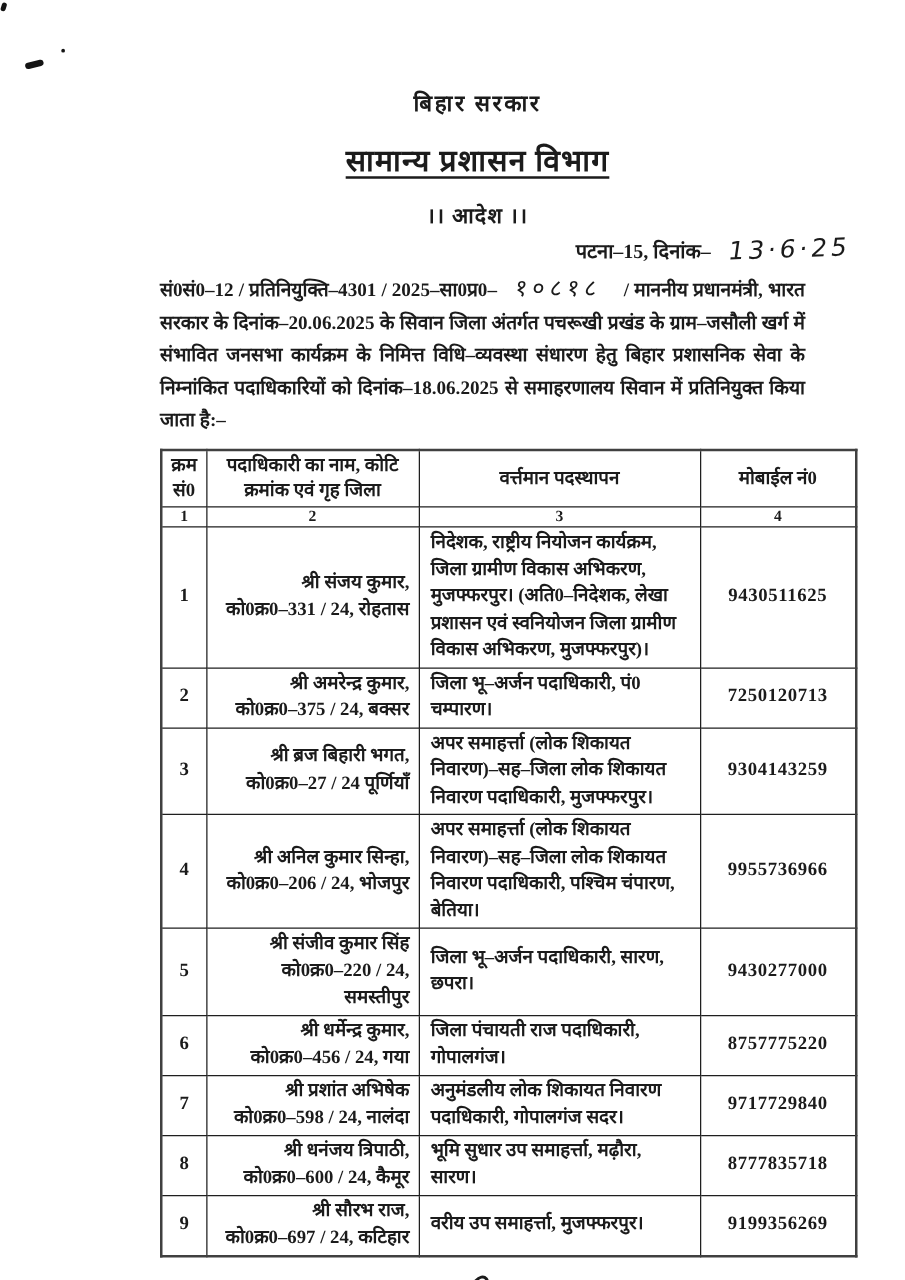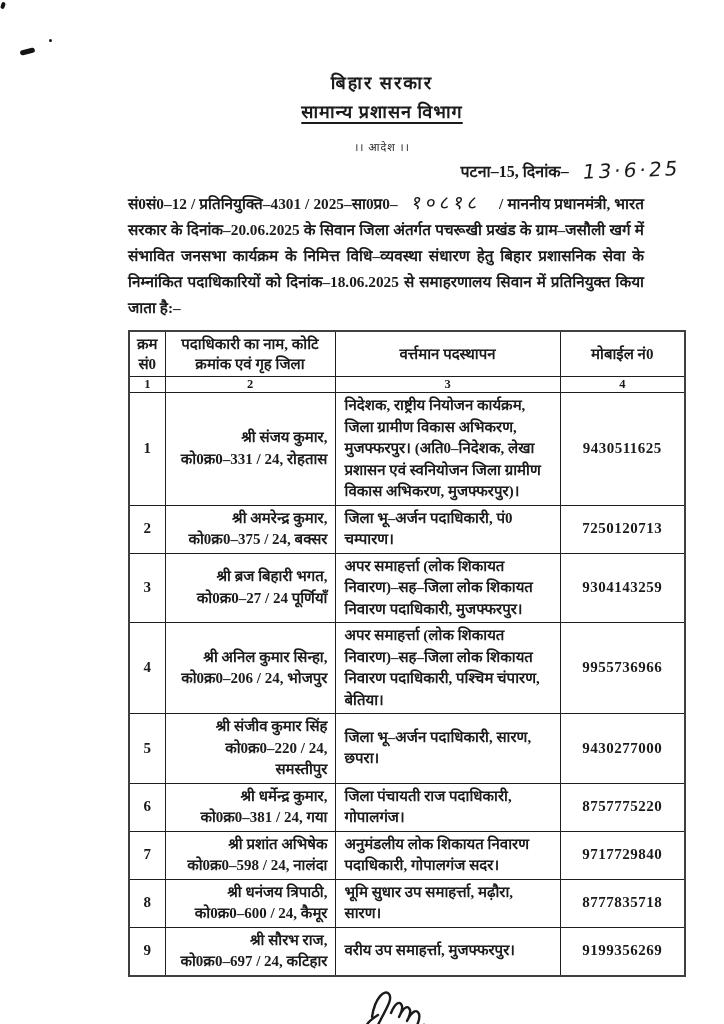--- a/index.html
+++ b/index.html
@@ -14,23 +14,23 @@
   .page{position:absolute;inset:0;padding-left:40px;}
 
   
   .ink{position:absolute;background:#141414;border-radius:2px;}
   .ink.corner-tick{left:1px;top:2px;width:4px;height:7px;transform:rotate(18deg);}
   .ink.dash{left:20px;top:49px;width:15px;height:5px;transform:rotate(-14deg);border-radius:3px;}
   .ink.speck{left:49px;top:39px;width:3px;height:3px;border-radius:50%;}
 
   .doc-header{text-align:center;padding-top:70px;}
   .gov-title{font-size:18px;font-weight:bold;letter-spacing:2px;}
-  .dept-title{font-size:18px;font-weight:bold;letter-spacing:1px;margin-top:5px;
+  .dept-title{font-size:24px;font-weight:bold;letter-spacing:1px;margin-top:17px;
     text-decoration:underline;text-underline-offset:4px;text-decoration-thickness:1.5px;}
-  .order-heading{font-size:11px;font-weight:normal;margin-top:16px;letter-spacing:1px;}
+  .order-heading{font-size:17px;font-weight:bold;margin-top:16px;letter-spacing:1px;}
 
   .place-date{
     text-align:right;
     padding-right:44px;
     margin-top:4px;
     font-weight:bold;
     font-size:16px;
   }
   .handwritten{
     font-family:"DejaVu Sans",sans-serif;
@@ -175,21 +175,21 @@
         <div>को0क्र0–220 / 24, समस्तीपुर</div>
       </td>
       <td class="c-post">जिला भू–अर्जन पदाधिकारी, सारण, छपरा।</td>
       <td class="c-mob">9430277000</td>
     </tr>
 
     <tr>
       <td class="c-sl">6</td>
       <td class="c-name">
         <div>श्री धर्मेन्द्र कुमार,</div>
-        <div>को0क्र0–381 / 24, गया</div>
+        <div>को0क्र0–456 / 24, गया</div>
       </td>
       <td class="c-post">जिला पंचायती राज पदाधिकारी, गोपालगंज।</td>
       <td class="c-mob">8757775220</td>
     </tr>
 
     <tr>
       <td class="c-sl">7</td>
       <td class="c-name">
         <div>श्री प्रशांत अभिषेक</div>
         <div>को0क्र0–598 / 24, नालंदा</div>

